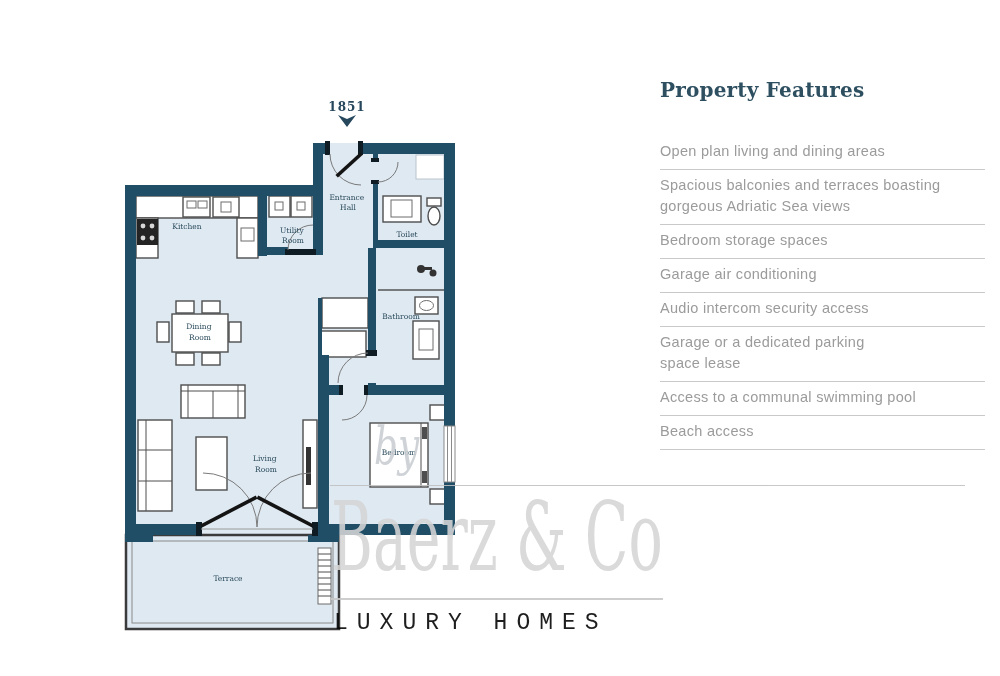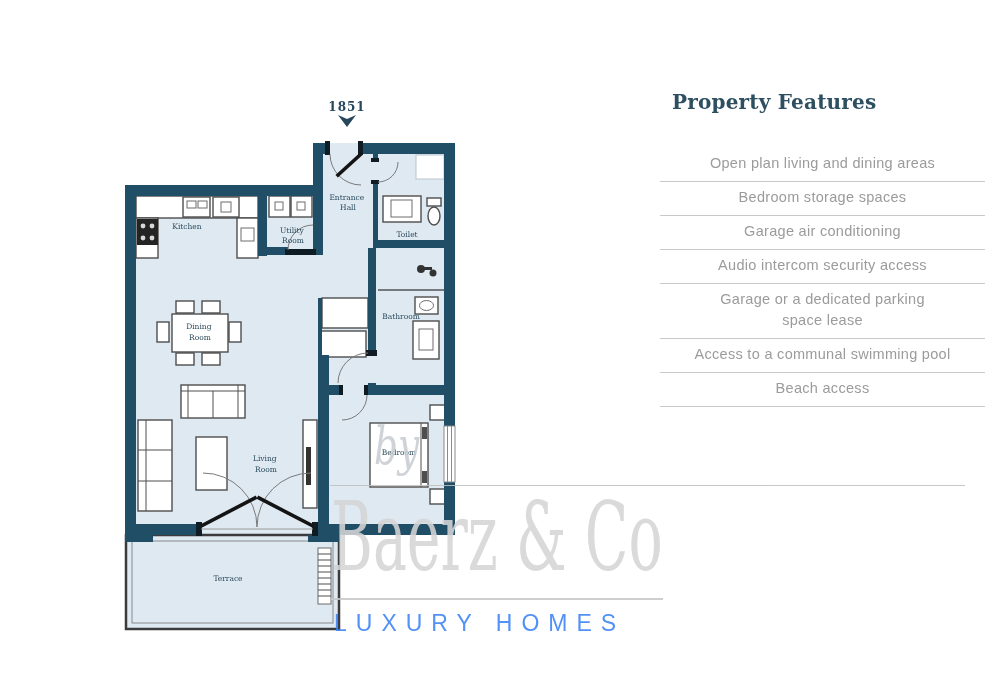--- a/index.html
+++ b/index.html
@@ -8,28 +8,28 @@
   svg.plan{position:absolute;left:0;top:0;z-index:1;}
 
   
   .watermark{position:absolute;left:0;top:12px;width:956px;height:676px;z-index:2;pointer-events:none;opacity:.88;}
   .wm-by{position:absolute;left:374px;top:408px;font-family:"DejaVu Serif",serif;font-style:italic;
          font-size:52px;color:#c9ced2;transform:scaleX(.72);transform-origin:left top;line-height:1;}
   .wm-rule-top{position:absolute;left:330px;top:473px;width:635px;height:1px;background:#c0c0c0;}
   .wm-name{position:absolute;left:331px;top:478px;font-family:"DejaVu Serif",serif;font-size:95px;
            color:#d5d5d5;line-height:1;white-space:nowrap;transform:scaleX(.60);transform-origin:left top;}
   .wm-rule-bottom{position:absolute;left:331px;top:586px;width:332px;height:2px;background:#c8c8c8;}
-  .wm-tag{position:absolute;left:334px;top:598px;font-family:Liberation Sans, sans-serif;font-size:23px;
-          letter-spacing:9px;color:#3b82f6;white-space:nowrap;}
+  .wm-tag{position:absolute;left:334px;top:598px;font-family:Liberation Mono, monospace;font-size:23px;
+          letter-spacing:9px;color:#000000;white-space:nowrap;}
 
   
   .features{position:absolute;left:660px;top:78px;width:325px;z-index:3;}
-  .features h2{margin:12px;font-family:"DejaVu Serif",serif;font-weight:bold;font-size:20px;
+  .features h2{margin:0;font-family:"DejaVu Serif",serif;font-weight:bold;font-size:20px;
                color:#2d4f60;letter-spacing:.2px;}
-  .features ul{list-style:none;margin:34px 0 0 0;padding:0;text-align:center;}
+  .features ul{list-style:none;margin:34px 0 0 0;padding:0;}
   .feature{border-bottom:1px solid #c9c9c9;padding:5px 0 7px 0;}
   .fl{font-size:14.5px;line-height:21px;color:#9b9b9b;letter-spacing:.3px;}
 
   
   .wall{fill:#1f4e66;}
   .jamb{fill:#101c24;}
   .furn{fill:#ffffff;stroke:#4e4e4e;stroke-width:1.4;}
   .furn-thin{fill:#ffffff;stroke:#6d6d6d;stroke-width:1;}
   .fline{stroke:#4e4e4e;stroke-width:1;fill:none;}
   .arc{stroke:#7a7a7a;stroke-width:1;fill:none;}
@@ -244,20 +244,24 @@
     <div class="wm-tag">LUXURY HOMES</div>
   </div>
 
   <div class="features">
     <h2>Property Features</h2>
     <ul>
       <li class="feature">
         <div class="fl">Open plan living and dining areas</div>
       </li>
       <li class="feature">
+        <div class="fl">Spacious balconies and terraces boasting</div>
+        <div class="fl">gorgeous Adriatic Sea views</div>
+      </li>
+      <li class="feature">
         <div class="fl">Bedroom storage spaces</div>
       </li>
       <li class="feature">
         <div class="fl">Garage air conditioning</div>
       </li>
       <li class="feature">
         <div class="fl">Audio intercom security access</div>
       </li>
       <li class="feature">
         <div class="fl">Garage or a dedicated parking</div>

